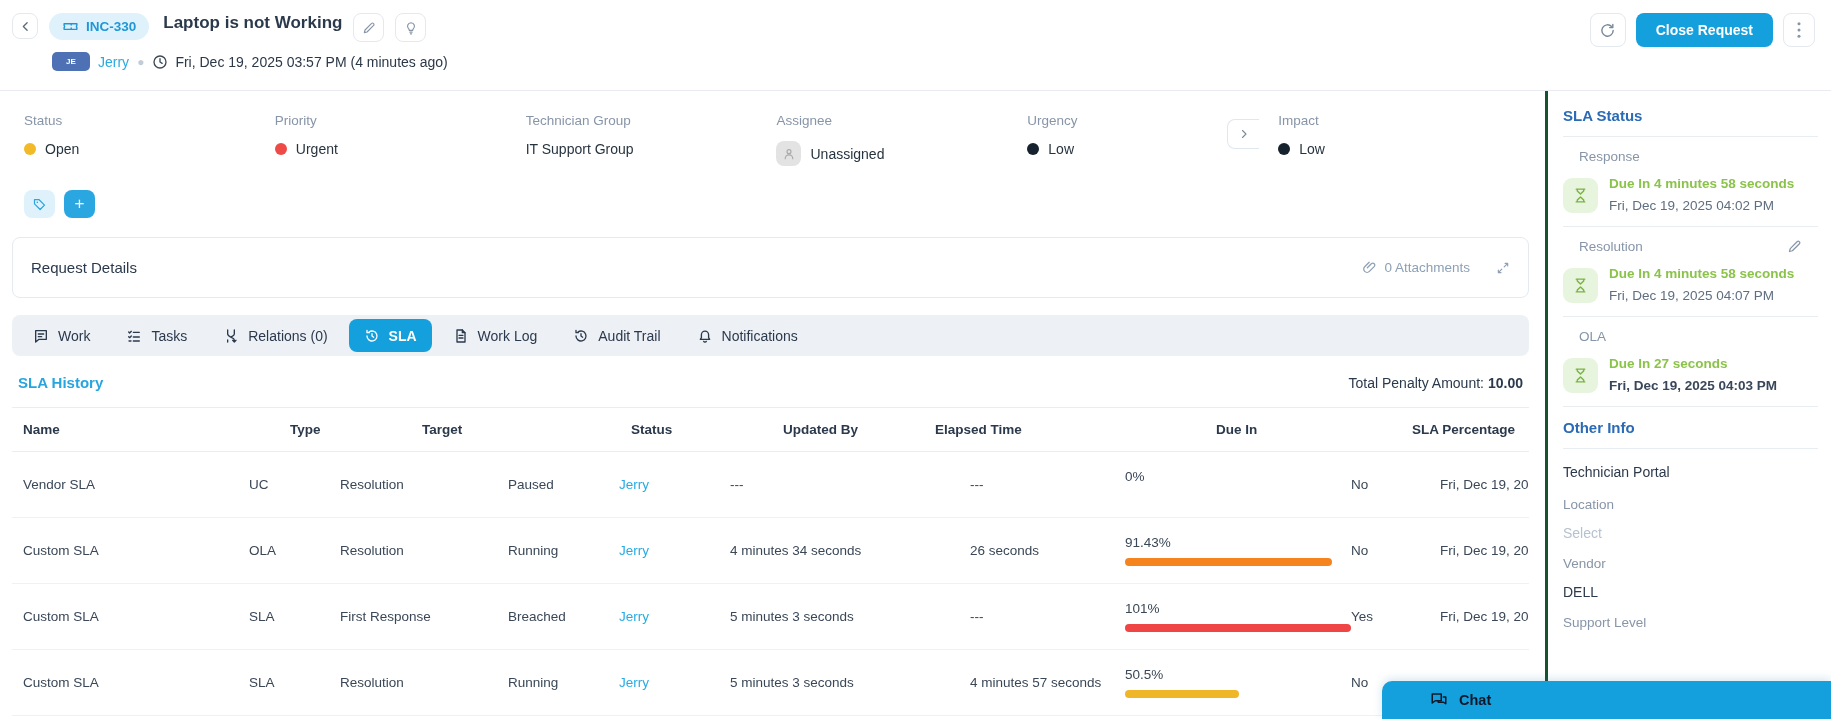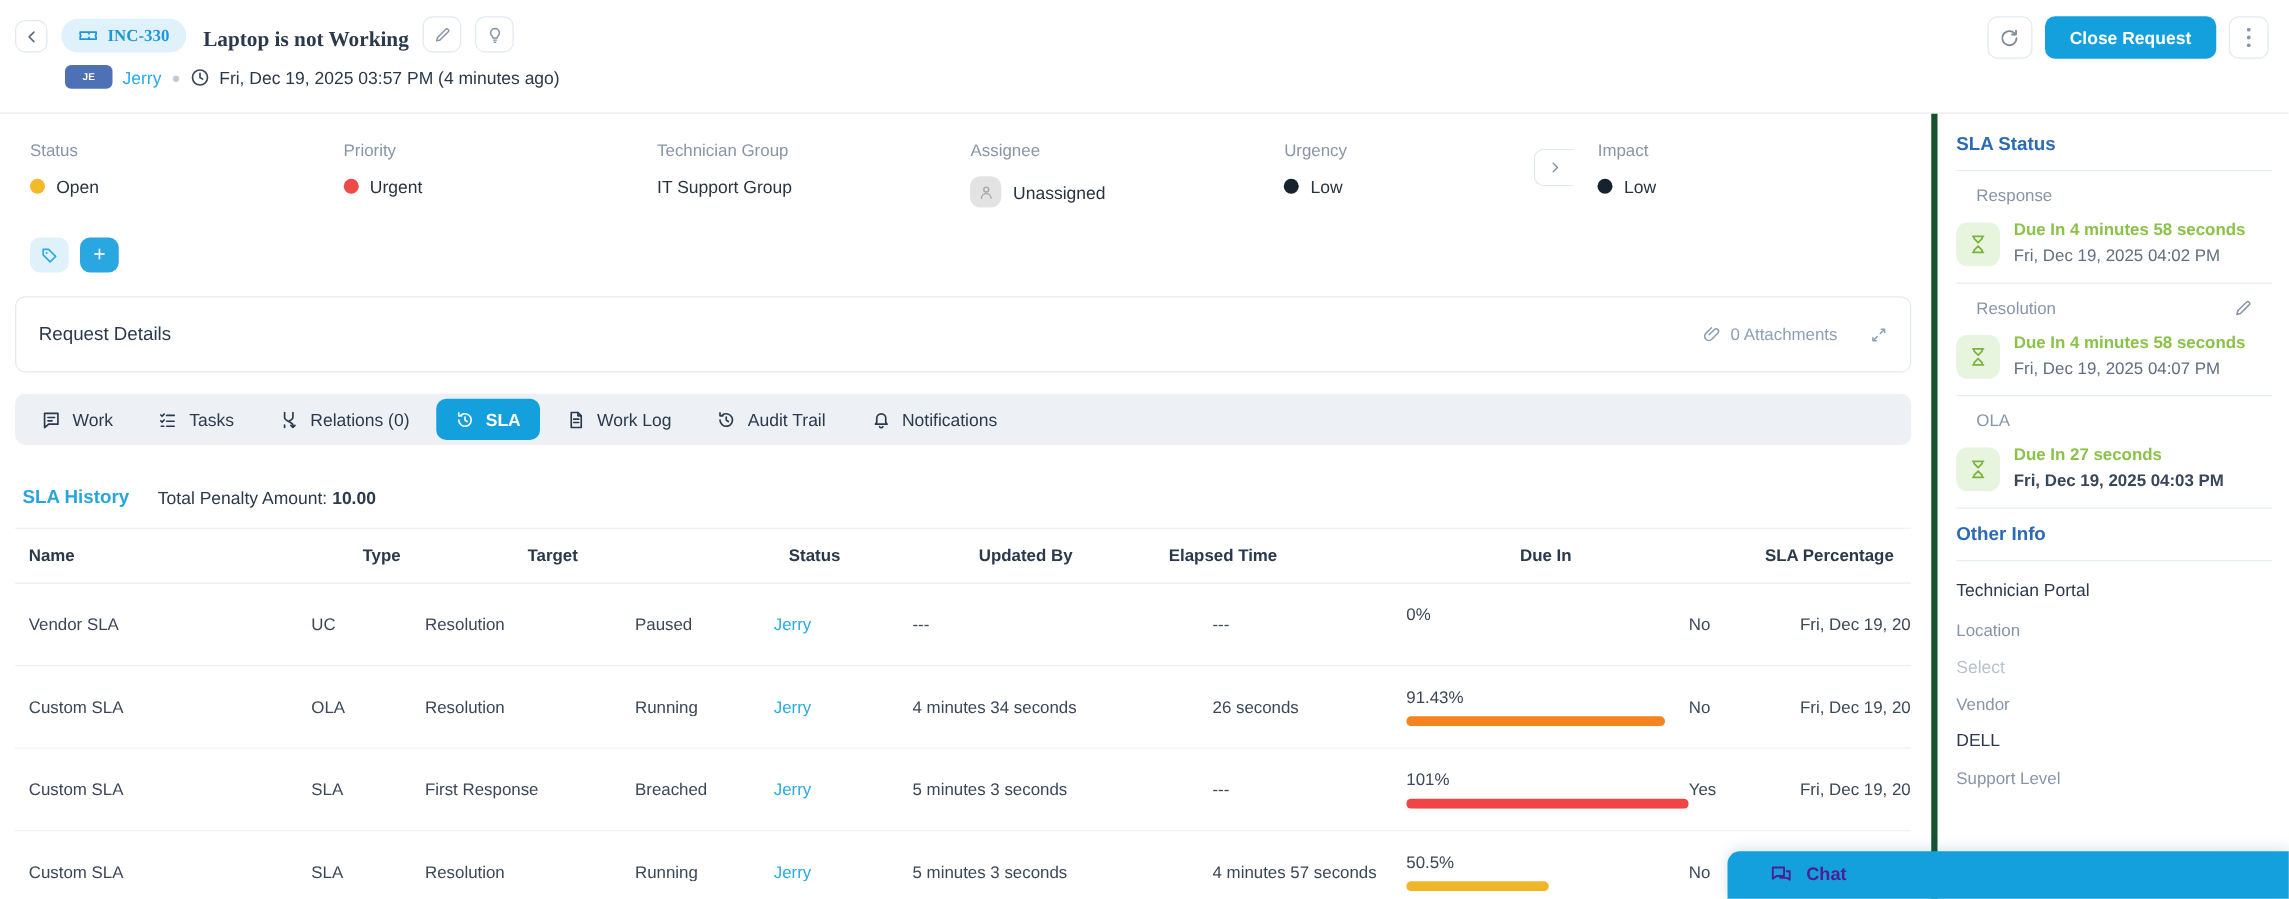--- a/index.html
+++ b/index.html
@@ -2,21 +2,21 @@
 <html><head>
 <meta charset="utf-8">
 <style>
   * { margin:0; padding:0; box-sizing:border-box; }
   html,body { width:1831px; height:719px; overflow:hidden; background:#fff;
     font-family:"Liberation Sans","DejaVu Sans",sans-serif; color:#2b394c; }
   svg { display:block; }
 
   
   .topbar { position:relative; height:91px; border-bottom:1px solid #e8ecf1; padding:13px 16px 0 12px; background:#fff; }
-  .tb-row1 { display:flex; align-items:flex-end; gap:11px;font-family:Liberation Serif, serif; }
+  .tb-row1 { display:flex; align-items:flex-start; gap:11px; }
   .icon-btn { display:flex; align-items:center; justify-content:center; background:#fff;
     border:1px solid #e3e9ef; border-radius:8px; color:#8795a8; cursor:pointer; }
   .back-btn { width:26px; height:26px; color:#5a6b7d; }
   .ticket-badge { display:flex; align-items:center; gap:7px; background:#dff2fc; color:#1f97d6;
     border-radius:14px; padding:5px 13px; font-size:13.5px; font-weight:bold; }
   .page-title { font-size:17px; font-weight:bold; color:#2b394c; margin-left:3px; }
   .sm-btn { width:31px; height:29px; }
   .tb-row2 { display:flex; align-items:center; gap:8px; margin:10px 0 0 40px; font-size:14px; }
   .avatar { width:38px; height:19px; border-radius:5px; background:#4e71b5; color:#fff;
     font-size:8px; font-weight:bold; display:flex; align-items:center; justify-content:center; }
@@ -59,58 +59,58 @@
   .attach { display:flex; align-items:center; gap:7px; font-size:13.5px; cursor:pointer; }
 
   
   .tabs { margin-top:17px; background:#edf1f6; border-radius:8px; height:41px;
     display:flex; align-items:center; padding:0 6px; gap:6px; }
   .tab { display:flex; align-items:center; gap:9px; padding:0 15px; height:41px; font-size:14px;
     color:#2b394c; cursor:pointer; white-space:nowrap; }
   .tab.active { background:#14a0dc; color:#fff; height:33px; border-radius:8px; font-weight:bold; }
 
   
-  .sla-head { display:flex; align-items:center; margin-top:33px; padding:0 6px;gap:23px; }
+  .sla-head { display:flex; align-items:center; justify-content:space-between; margin-top:18px; padding:0 6px;gap:23px; }
   .sla-title { font-size:15px; font-weight:bold; color:#28a5df; }
   .penalty { font-size:14px; color:#2b394c; }
   .penalty b { margin-left:4px; }
 
   .table { margin-top:16px; overflow:hidden; }
   .trow { display:grid; grid-template-columns:226px 91px 168px 111px 111px 240px 155px 226px 89px minmax(110px,1fr);
     align-items:center; padding-left:11px; }
   .thead { height:45px; border-top:1px solid #eaeef3; border-bottom:1px solid #eaeef3;
     font-size:13.5px; font-weight:bold; color:#2b394c;gap:41px; }
   .tdata { height:66px; border-bottom:1px solid #eef1f5; font-size:13.5px; color:#3a4757; }
   .cell { white-space:nowrap; overflow:hidden; }
   .pctcell .pctnum { display:block; margin-bottom:8px; }
   .track { width:207px; height:8px; border-radius:4px; background:#ececec; overflow:hidden; }
   .fill { height:8px; border-radius:4px; }
 
   
-  .sidebar { width:286px; flex:0 0 286px; border-left:5px solid #14532d; padding:16px 13px 0 15px; overflow:hidden; }
+  .sidebar { width:286px; flex:0 0 286px; border-left:3px solid #14532d; padding:16px 13px 0 15px; overflow:hidden; }
   .sb-h { font-size:15px; font-weight:bold; color:#2b6ab4; }
   .hr { border:none; border-top:1px solid #e8edf2; margin:12px 0; }
   .sb-label-row { display:flex; align-items:center; justify-content:space-between;
     font-size:13.5px; color:#8795a8; margin:2px 16px 12px; }
   .sb-entry { display:flex; align-items:center; gap:11px; margin-bottom:2px; }
   .hour-ic { width:35px; height:35px; border-radius:9px; background:#e7f4de; color:#7cb342;
     display:flex; align-items:center; justify-content:center; flex:0 0 auto; }
   .due { font-size:13.5px; font-weight:bold; color:#8bc34a; margin-bottom:5px; }
   .due-date { font-size:13.5px; color:#5f6e80; }
   .due-date.strong { color:#39475a; font-weight:bold; }
   .oi-portal { font-size:14px; color:#2b394c; margin:15px 0 17px; }
   .oi-label { font-size:13.5px; color:#8795a8; margin-bottom:13px; }
   .oi-value { font-size:14px; color:#2b394c; margin-bottom:15px; }
   .oi-value.placeholder { color:#b6c2cf; }
   .pencil-sm { color:#8795a8; cursor:pointer; }
 
   
   .chat-btn { position:fixed; right:0; bottom:0; left:1382px; height:38px; background:#14a0dc;
-    border:none; border-radius:10px 0 0 0; color:#4c1d95; display:flex; align-items:center; gap:11px;
-    padding-left:34px; font-size:14.5px; font-weight:bold; font-family:inherit; cursor:pointer;
+    border:none; border-radius:10px 0 0 0; color:#0f172a; display:flex; align-items:center; gap:11px;
+    padding-left:48px; font-size:14.5px; font-weight:bold; font-family:inherit; cursor:pointer;
     z-index:10; box-shadow:0 -2px 10px rgba(20,110,160,.18); }
 </style>
 </head>
 <body>
 
 <div class="topbar">
   <div class="tb-row1">
     <button class="icon-btn back-btn">
       <span>
           <svg width="13" height="13" viewBox="0 0 24 24" fill="none" stroke="currentColor" stroke-width="2.4" stroke-linecap="round" stroke-linejoin="round">

